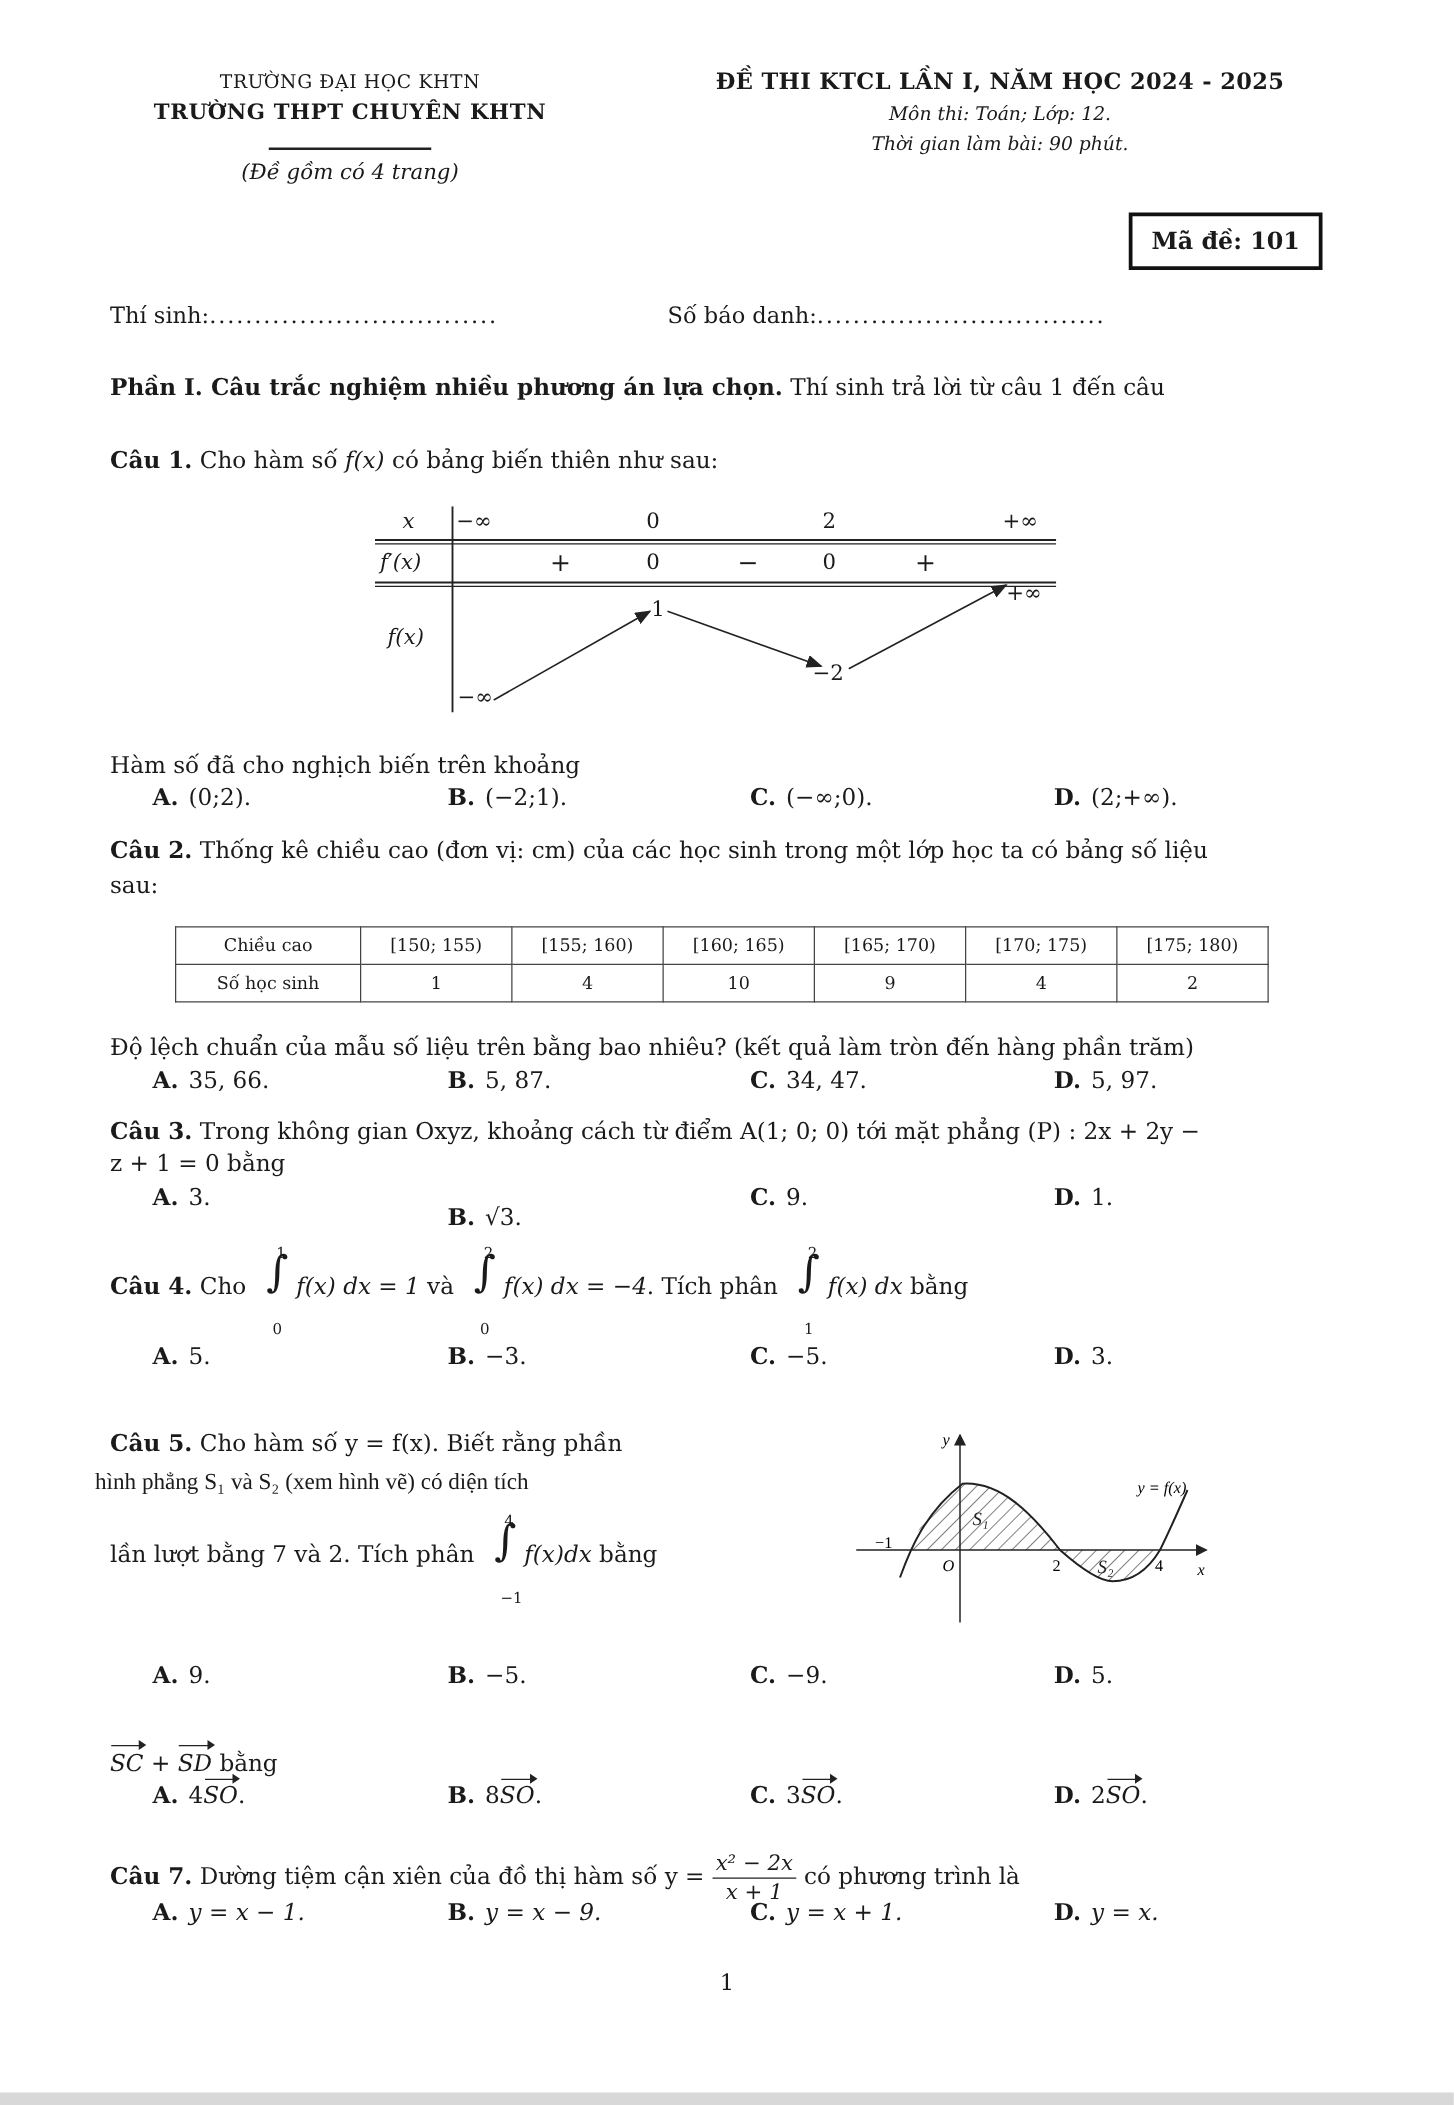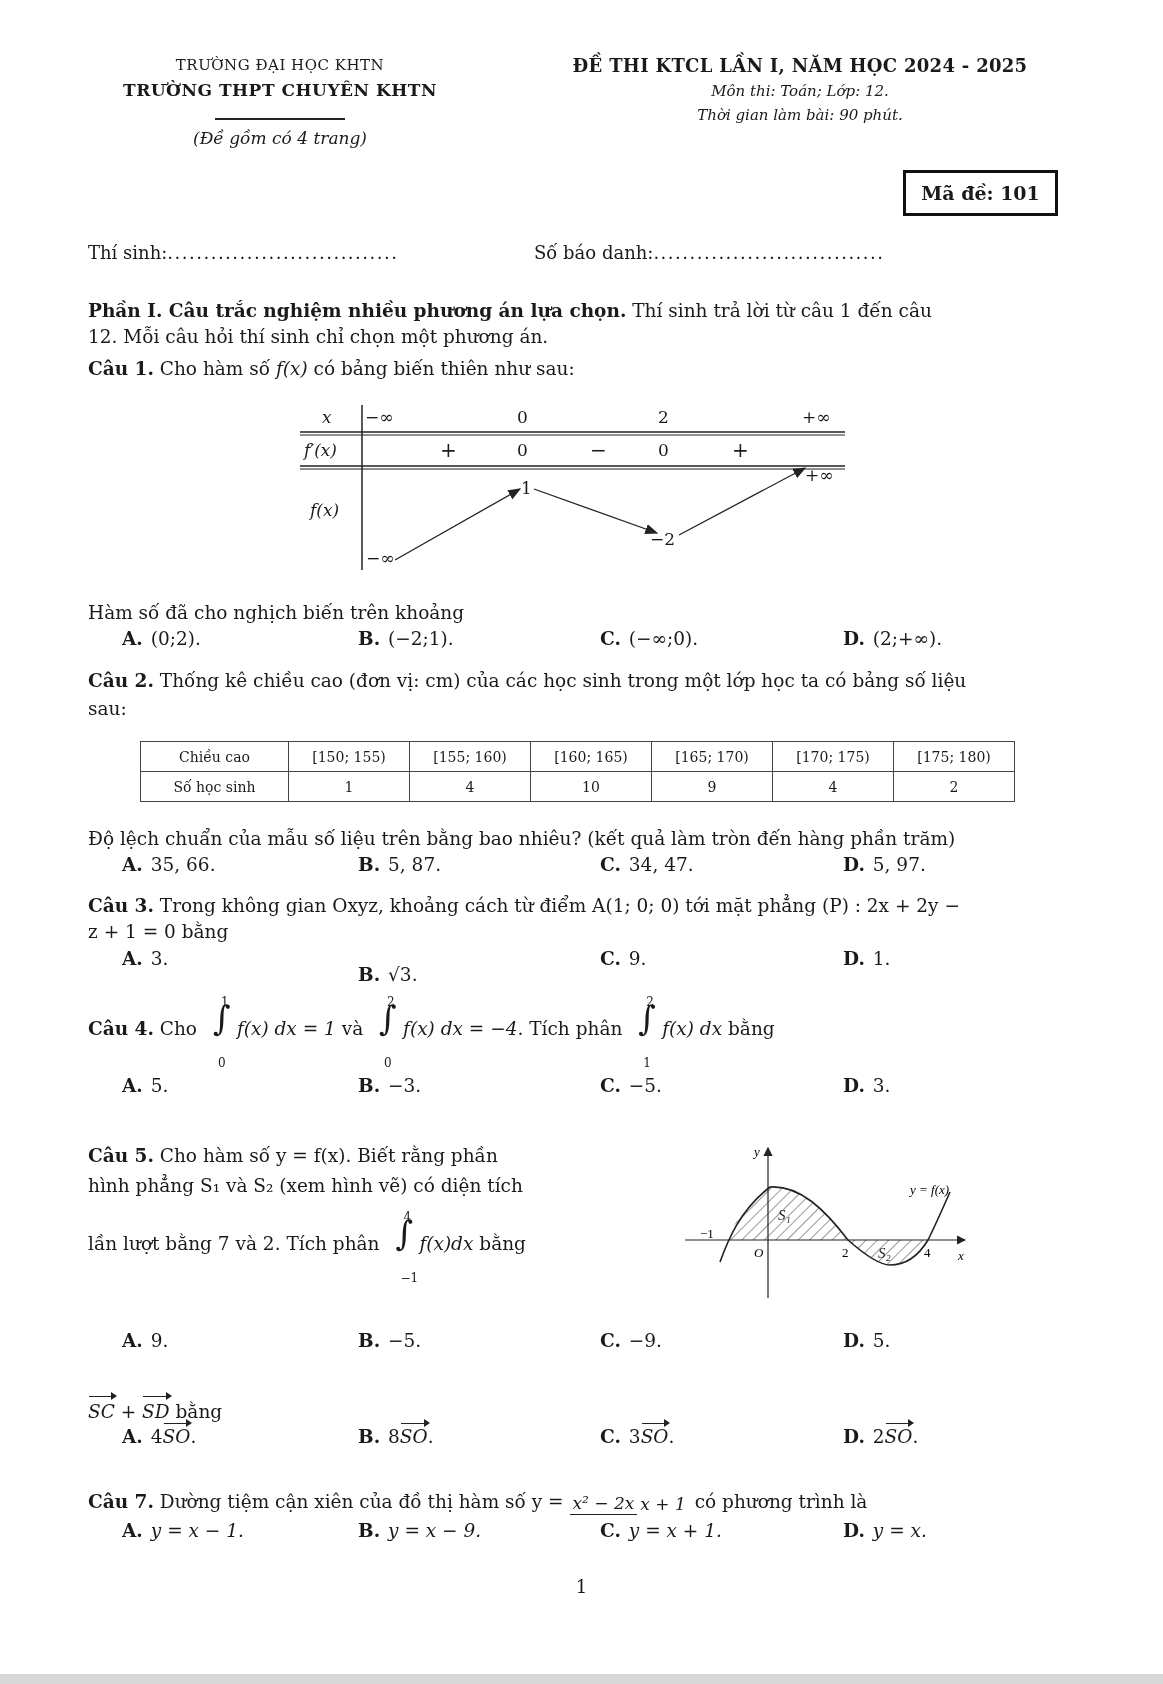--- a/index.html
+++ b/index.html
@@ -39,21 +39,21 @@
 
   .integral { display: inline-block; position: relative; width: 22px; height: 30px; vertical-align: middle; margin: 0 4px 0 8px; }
   .integral .sym { position: absolute; left: 2px; top: -10px; font-size: 34px; font-style: normal; }
   .integral .up { position: absolute; left: 10px; top: -26px; font-size: 12px; font-style: normal; }
   .integral .lo { position: absolute; left: 7px; top: 35px; font-size: 12px; font-style: normal; }
 
   .vec { display: inline-block; position: relative; font-style: italic; }
   .vec::before { content: ""; position: absolute; left: 1px; right: 0; top: -3px; border-top: 1.3px solid #222; }
   .vec::after { content: ""; position: absolute; right: -2px; top: -7px; border-left: 6px solid #222; border-top: 4px solid transparent; border-bottom: 4px solid transparent; }
 
-  .frac { display: inline-flex; flex-direction: row; align-items: flex-end; vertical-align: middle; font-style: italic; font-size: 17px; }
+  .frac { display: inline-flex; flex-direction: column; align-items: center; vertical-align: middle; font-style: italic; font-size: 17px; }
   .frac .num { border-bottom: 1.3px solid #222; padding: 0 3px; }
   .frac .den { padding: 0 3px; }
 
   .page-num { left: 0; width: 1163px; top: 1576px; text-align: center; font-size: 18px; }
   .bottom-bar { left: 0; top: 1674px; width: 1163px; height: 10px; background: #d8d8d8; }
 </style>
 </head>
 <body>
 
 <div class="page">
@@ -76,21 +76,20 @@
   <div class="abs line" style="left:88px; top:240px; font-size:18px;">
     <span>Thí sinh:</span><span style="letter-spacing:1.5px;">................................</span>
   </div>
   <div class="abs line" style="left:534px; top:240px; font-size:18px;">
     <span>Số báo danh:</span><span style="letter-spacing:1.5px;">................................</span>
   </div>
 
   <div class="abs line" style="left:88px; top:298px;">
     <b>Phần I. Câu trắc nghiệm nhiều phương án lựa chọn.</b><span> Thí sinh trả lời từ câu 1 đến câu</span>
   </div>
-  <div class="abs line" style="left:88px; top:324px;">12. Mỗi câu hỏi thí sinh chỉ chọn một phương án.</div>
 
   <div class="abs line" style="left:88px; top:356px;">
     <b>Câu 1.</b><span> Cho hàm số </span><i>f(x)</i><span> có bảng biến thiên như sau:</span>
   </div>
 
   <div class="vt">
     <svg width="545" height="165">
       <line x1="0" y1="27" x2="545" y2="27" stroke="#222" stroke-width="1.5"></line>
       <line x1="0" y1="30" x2="545" y2="30" stroke="#222" stroke-width="1"></line>
       <line x1="0" y1="61" x2="545" y2="61" stroke="#222" stroke-width="1.5"></line>
@@ -181,21 +180,21 @@
     <span class="integral"><span class="sym">∫</span><span class="up">2</span><span class="lo">1</span></span><i>f(x) dx</i><span> bằng</span>
   </div>
   <div class="opt" style="left:122px; top:1075px;"><span class="lbl">A.</span><span>5.</span></div>
   <div class="opt" style="left:358px; top:1075px;"><span class="lbl">B.</span><span>−3.</span></div>
   <div class="opt" style="left:600px; top:1075px;"><span class="lbl">C.</span><span>−5.</span></div>
   <div class="opt" style="left:843px; top:1075px;"><span class="lbl">D.</span><span>3.</span></div>
 
   <div class="abs line" style="left:88px; top:1143px;">
     <b>Câu 5.</b><span> Cho hàm số y = f(x). Biết rằng phần</span>
   </div>
-  <div class="abs line" style="left:88px; top:1173px;">hình phẳng S₁ và S₂ (xem hình vẽ) có diện tích</div>
+  <div class="abs line" style="left:76px; top:1173px;font-family:Liberation Serif, serif;">hình phẳng S₁ và S₂ (xem hình vẽ) có diện tích</div>
   <div class="abs line" style="left:88px; top:1230px;">
     <span>lần lượt bằng 7 và 2. Tích phân</span>
     <span class="integral"><span class="sym">∫</span><span class="up">4</span><span class="lo">−1</span></span><i>f(x)dx</i><span> bằng</span>
   </div>
 
   <svg class="abs" style="left:670px; top:1130px;" width="330" height="180">
     <defs>
       <pattern id="hatch" patternUnits="userSpaceOnUse" width="8" height="8" patternTransform="rotate(45)">
         <line x1="0" y1="0" x2="0" y2="8" stroke="#333" stroke-width="1"></line>
       </pattern>

